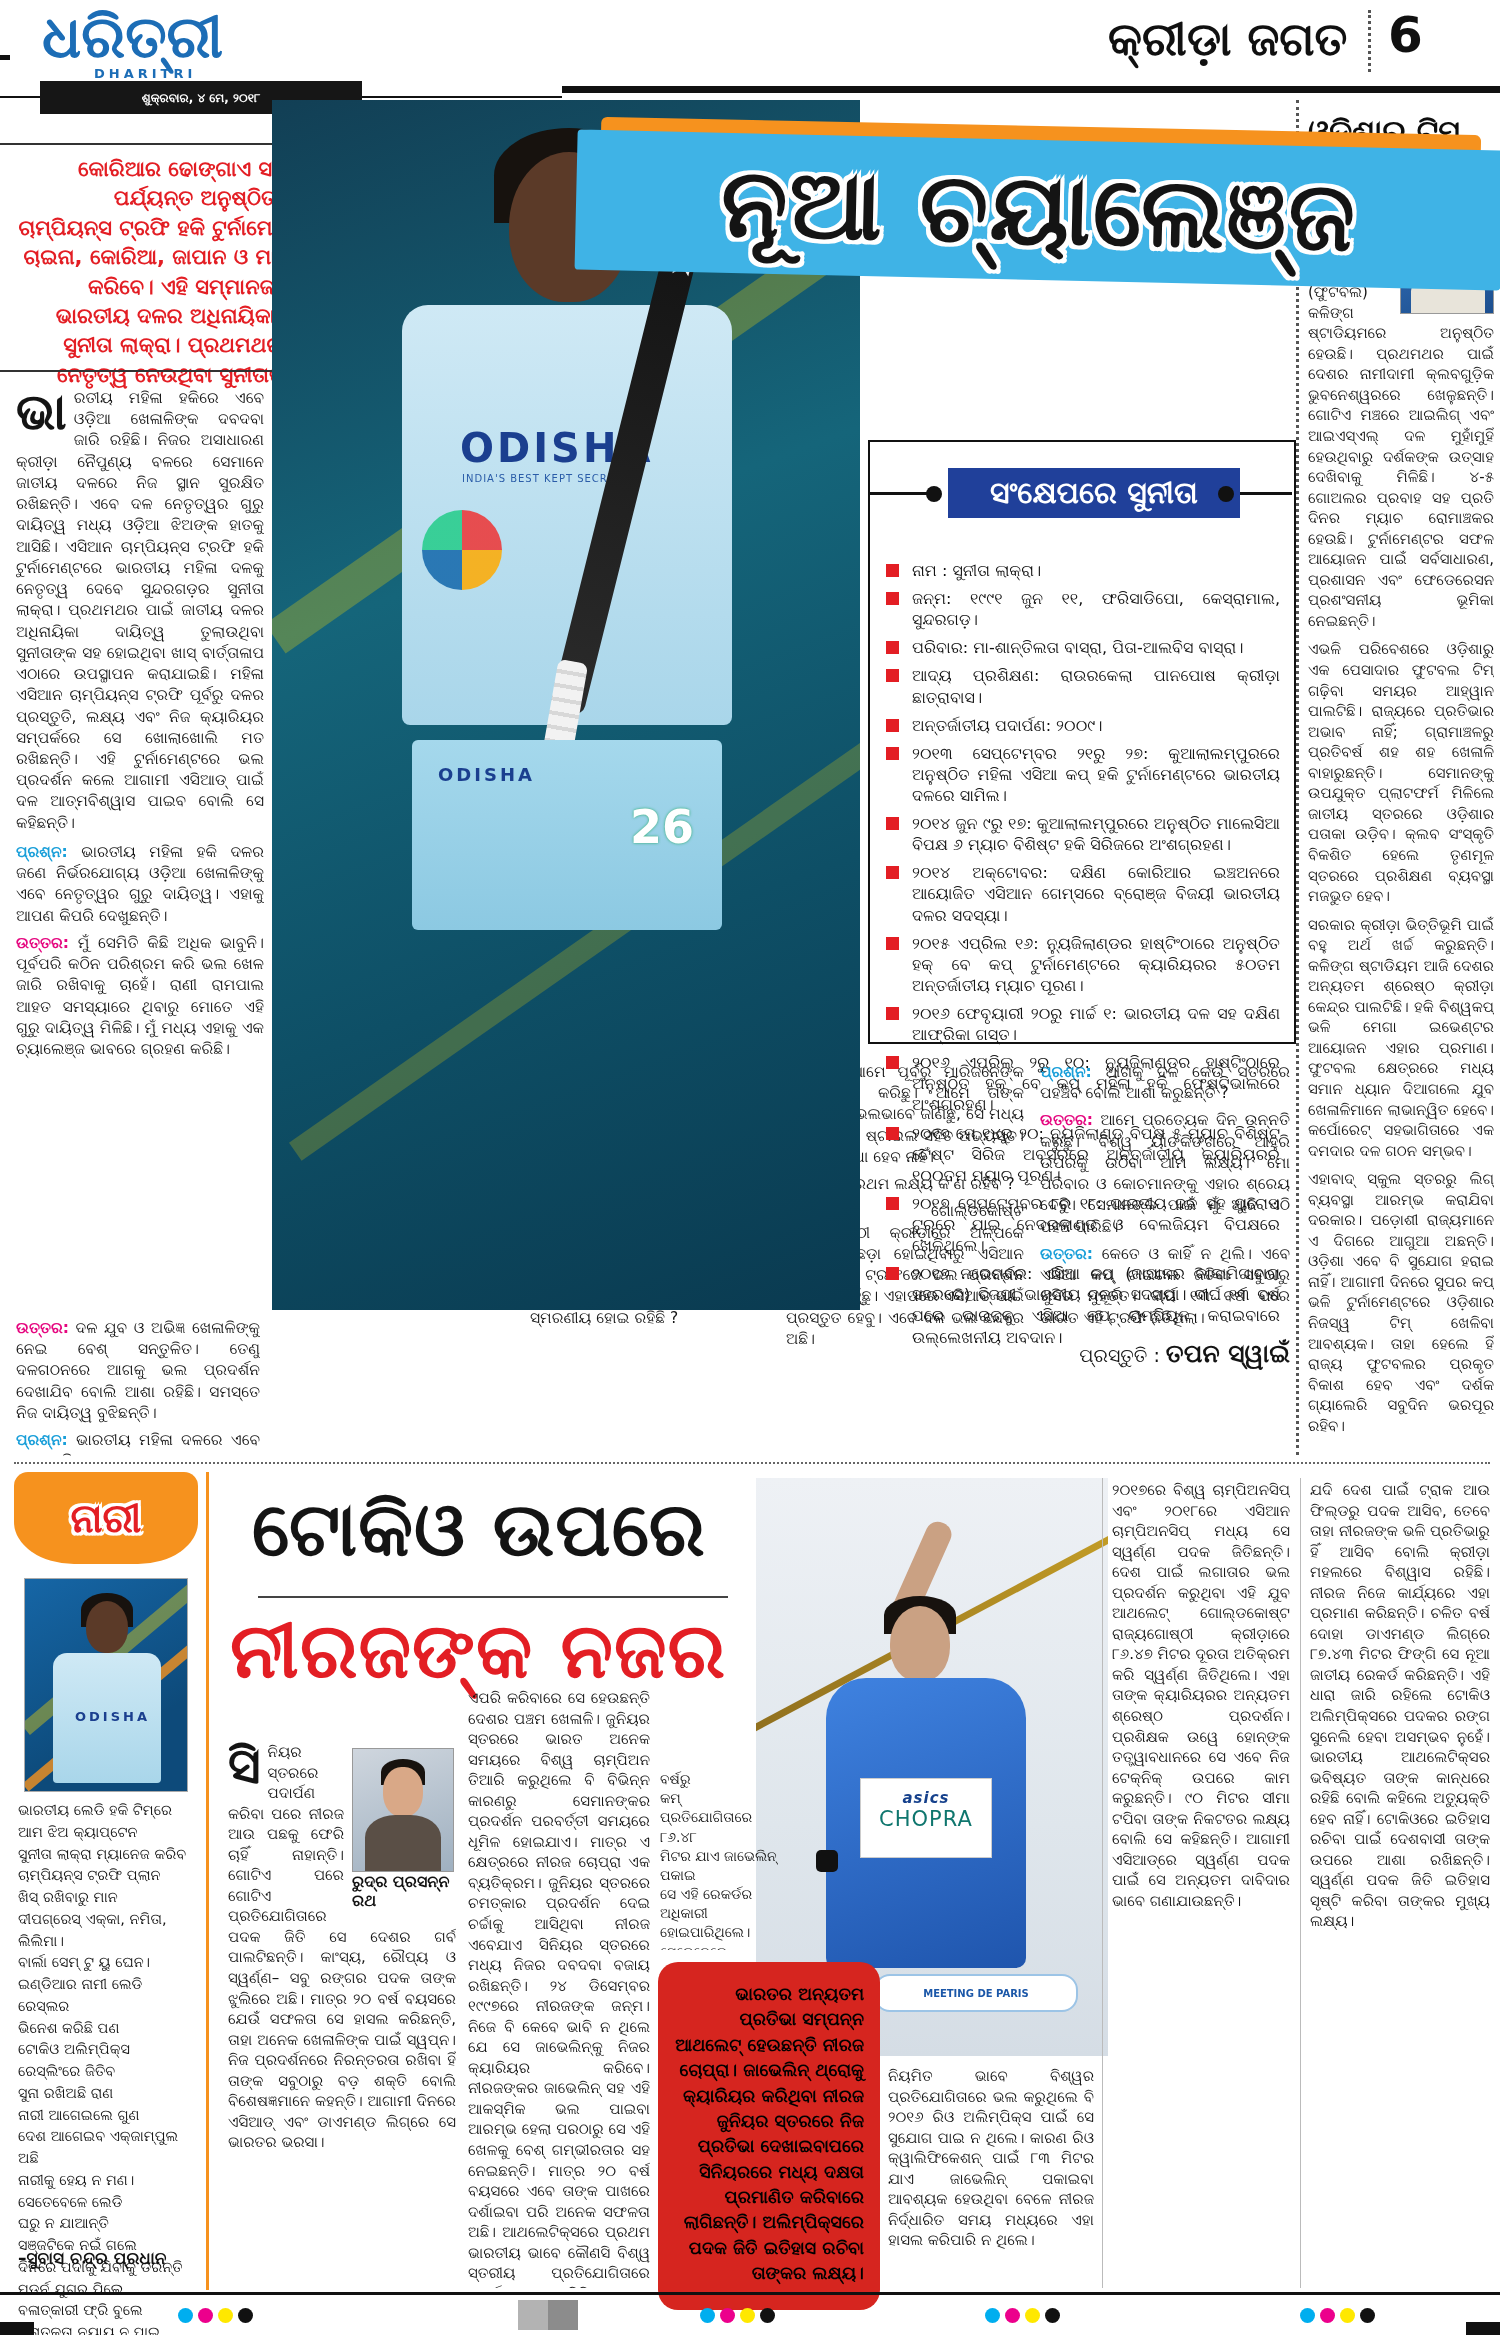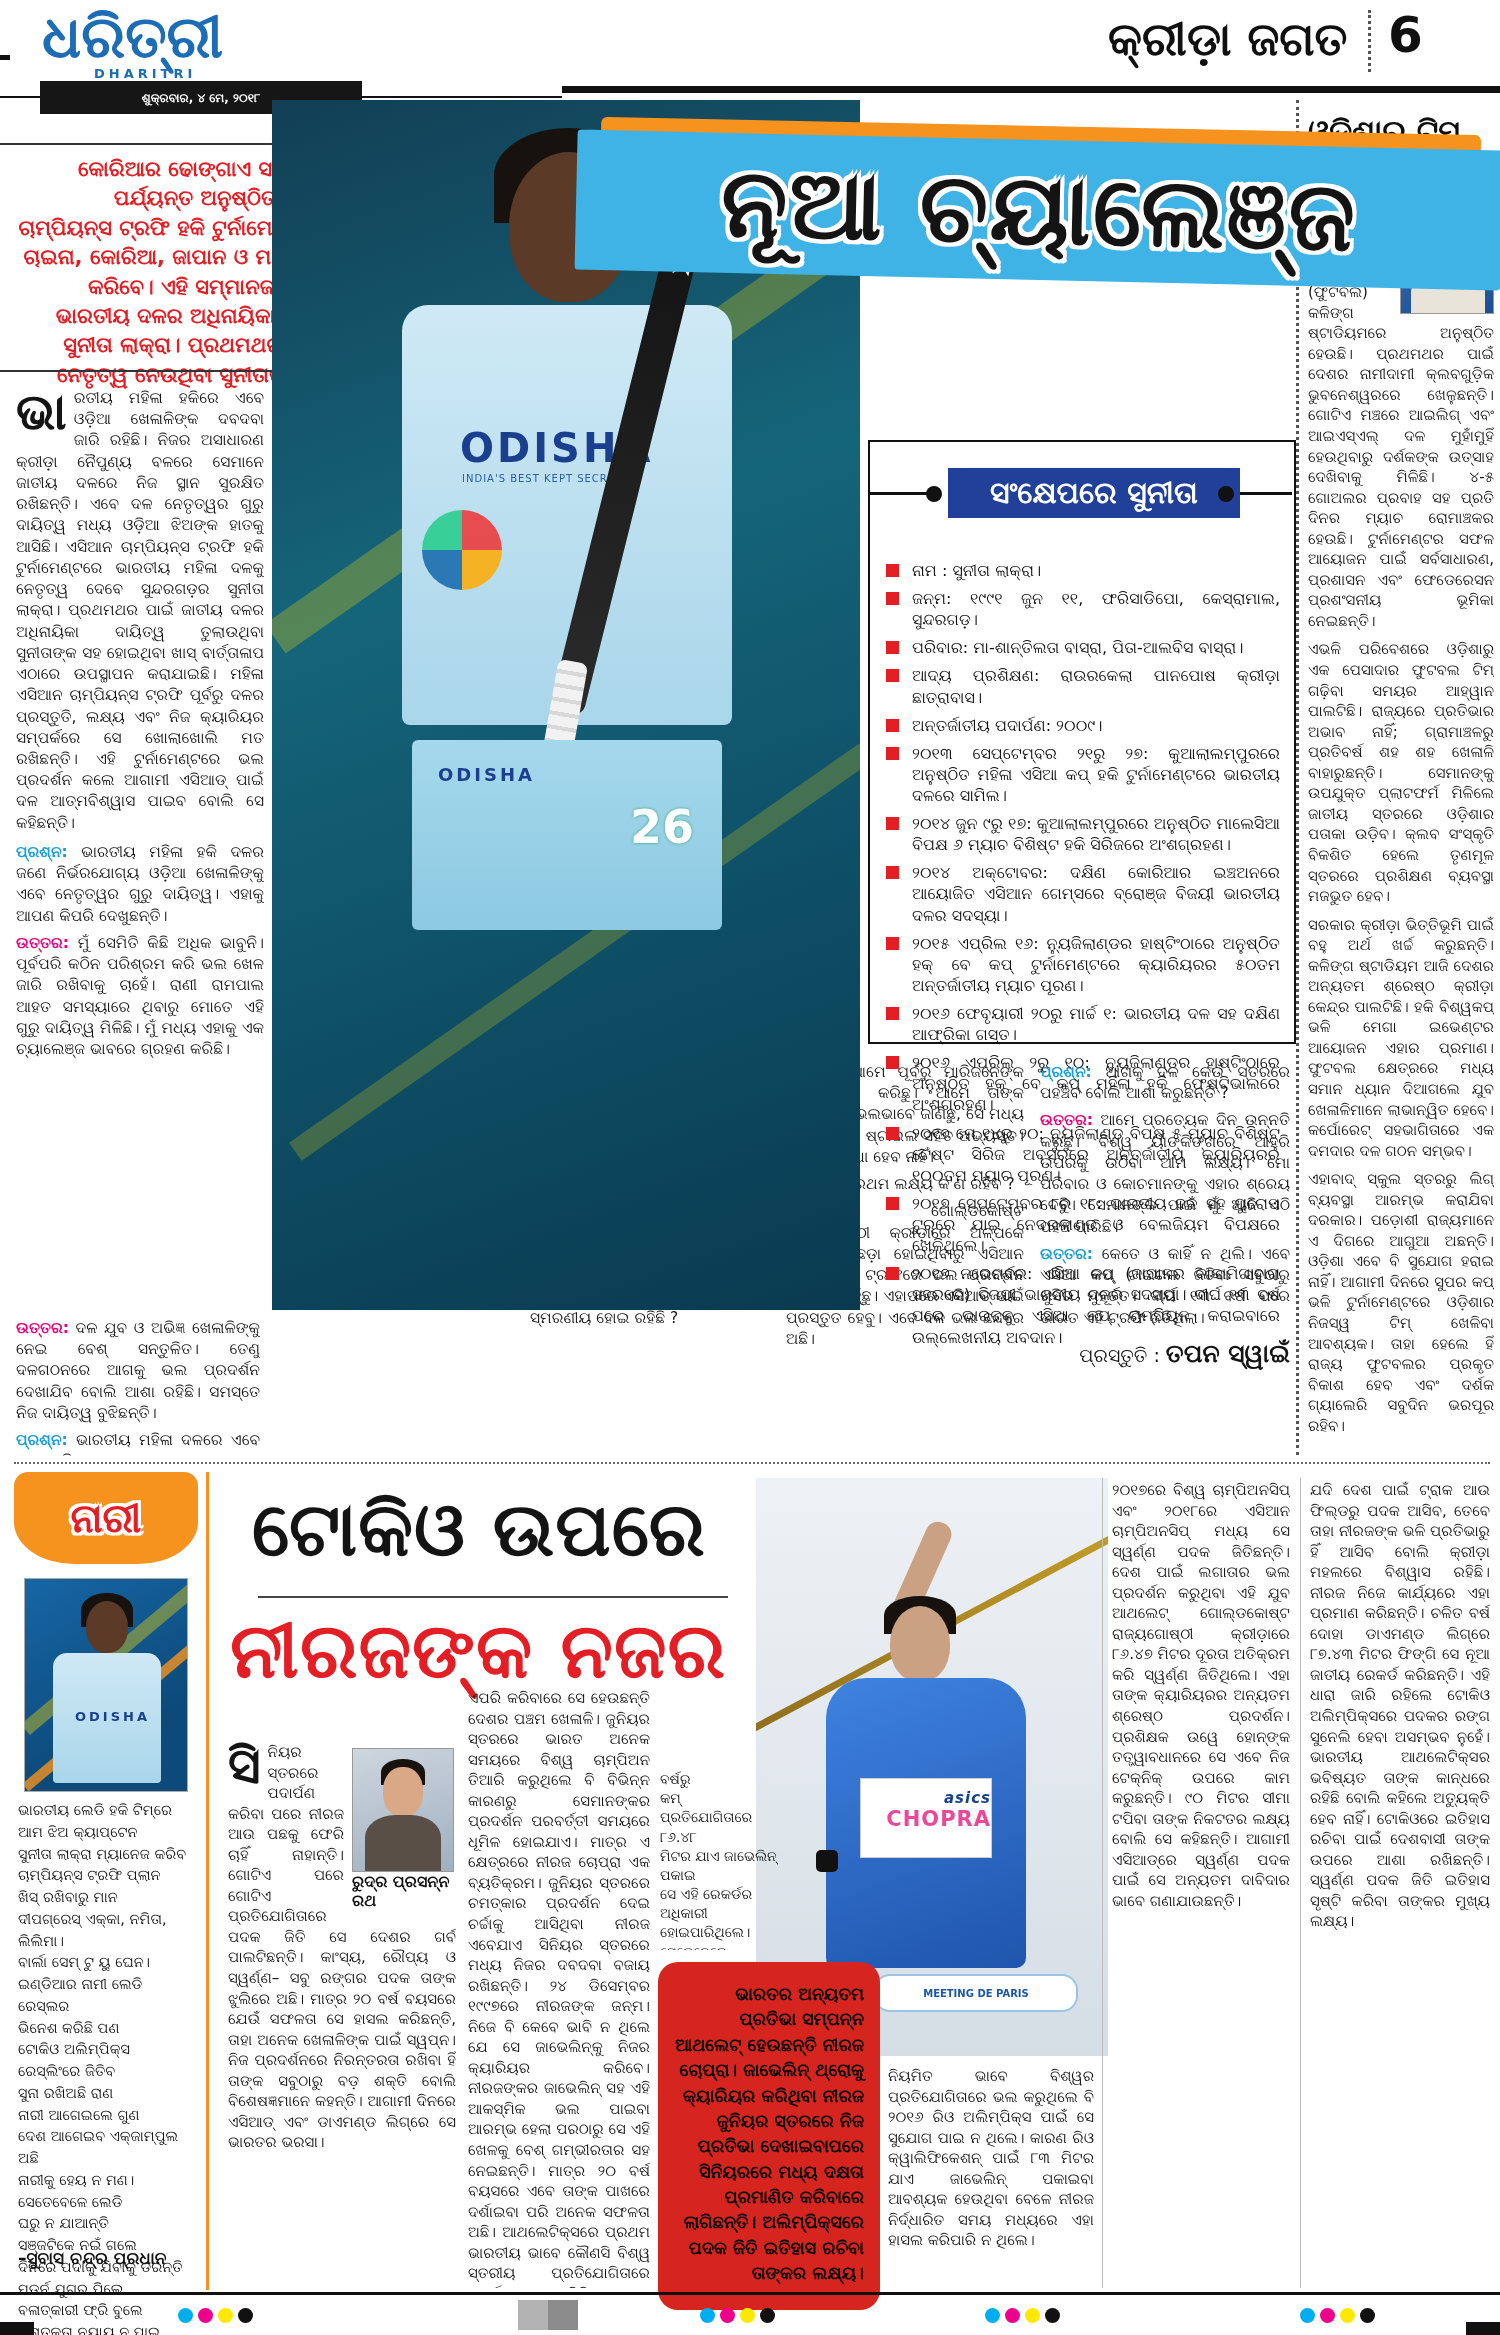--- a/index.html
+++ b/index.html
@@ -70,21 +70,21 @@
     text-shadow:-4px -4px 0 #fff,4px -4px 0 #fff,-4px 4px 0 #fff,4px 4px 0 #fff;}
   .tk-red{font-size:76px;font-weight:bold;color:#e31e24;letter-spacing:1px;white-space:nowrap;
     text-shadow:-4px -4px 0 #fff,4px -4px 0 #fff,-4px 4px 0 #fff,4px 4px 0 #fff;}
   .author-name{font-weight:bold;font-size:16px;text-align:left;}
   .redbox{background:#d6251f;border-radius:20px;color:#000000;font-weight:bold;font-size:17.5px;
           line-height:1.45;text-align:right;padding:20px 16px;}
   .neeraj{background:linear-gradient(#eef1f5,#dfe6ec 60%,#d5dde5);overflow:hidden;}
   .javelin{position:absolute;background:linear-gradient(90deg,#8a6a1d,#c9a227);transform:rotate(-28deg);}
   .bib{position:absolute;background:#fff;border:1px solid #ccc;text-align:center;}
   .bib .asics{color:#16418c;font-style:italic;font-weight:bold;font-size:15px;letter-spacing:1px;}
-  .bib .chopra{color:#ec4899;font-weight:bold;font-size:21px;letter-spacing:1px;}
+  .bib .chopra{color:#0f766e;font-weight:normal;font-size:21px;letter-spacing:1px;}
   .event-pill{position:absolute;background:#fff;border:2px solid #9cc4e6;border-radius:16px;
               color:#1b57a8;font-weight:bold;font-size:10px;display:flex;align-items:center;justify-content:center;}
   .thin-v{background:#bbb;}
   .dotted-h{border-top:2px dotted #666;}
   
   .regdot{position:absolute;width:15px;height:15px;border-radius:50%;}
   .graysq{position:absolute;width:30px;height:30px;}
 </style>
 </head>
 <body>
@@ -268,21 +268,21 @@
   <div class="abs tk-black" style="left:252px;top:1486px;">ଟୋକିଓ ଉପରେ</div>
   <div class="abs" style="left:258px;top:1596px;width:470px;height:2px;background:#444;"></div>
   <div class="abs tk-red" style="left:230px;top:1606px;">ନୀରଜଙ୍କ ନଜର</div>
 
   <div class="abs neeraj" style="left:756px;top:1478px;width:352px;height:578px;">
     <div class="javelin" style="width:520px;height:7px;left:-80px;top:150px;"></div>
     <div class="abs" style="left:150px;top:40px;width:26px;height:120px;background:#caa183;transform:rotate(24deg);border-radius:12px;"></div>
     <div class="hair" style="left:128px;top:118px;width:72px;height:38px;position:absolute;"></div>
     <div class="head" style="left:134px;top:128px;width:60px;height:76px;background:#caa183;position:absolute;"></div>
     <div class="abs" style="left:70px;top:200px;width:200px;height:290px;background:linear-gradient(160deg,#3f82e0,#1f55ad);border-radius:40px 40px 10px 10px;"></div>
-    <div class="bib" style="left:104px;top:300px;width:130px;height:78px;text-align:right;">
+    <div class="bib" style="left:104px;top:300px;width:130px;height:78px;">
       <div class="asics" style="margin-top:10px;">asics</div>
       <div class="chopra">CHOPRA</div>
     </div>
     <div class="abs" style="left:60px;top:372px;width:22px;height:22px;background:#111;border-radius:5px;"></div>
     <div class="event-pill" style="left:118px;top:496px;width:200px;height:34px;">MEETING DE PARIS</div>
   </div>
 
   <div class="abs" style="left:228px;top:1742px;width:228px;height:548px;overflow:hidden;">
     <div style="float:right;width:104px;margin:6px 0 6px 8px;">
       <div class="headshot" style="width:100px;height:122px;position:relative;background:linear-gradient(160deg,#cfd6de,#9fb0c0);">

